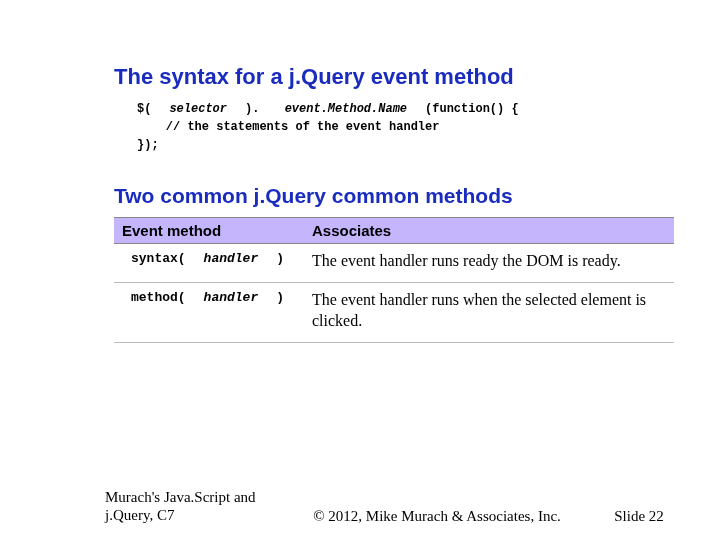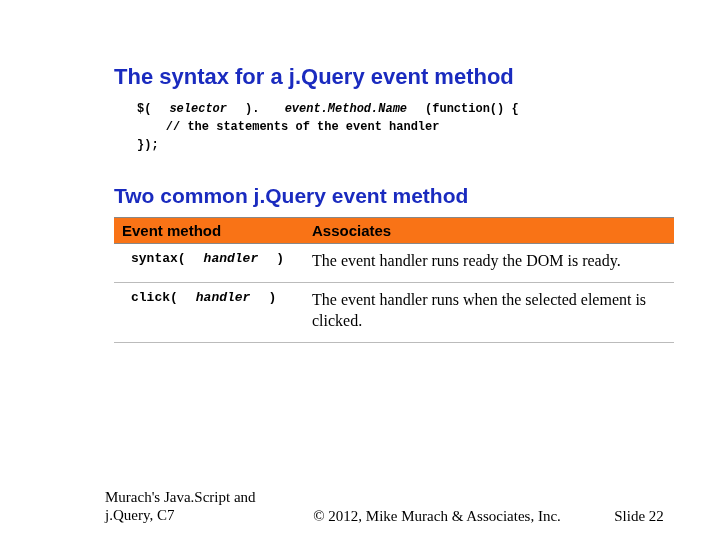--- a/index.html
+++ b/index.html
@@ -32,21 +32,21 @@
     font-weight: 700;
     font-size: 21px;
     margin-bottom: 6px;
   }
   .tbl {
     width: 560px;
     border-collapse: collapse;
     font-size: 15px;
   }
   .tbl th {
-    background: #f97316;
+    background: #c4b5fd;
     text-align: left;
     font-weight: 700;
     padding: 4px 8px;
     border-top: 1px solid #888;
     border-bottom: 1px solid #888;
     font-family: Arial, sans-serif;
   }
   .tbl td {
     padding: 6px 8px 10px 8px;
     vertical-align: top;
@@ -83,36 +83,36 @@
 <body>
 
 <div class="slide">
 
   <div class="heading">The syntax for a j.Query event method</div>
 
   <div class="codeblock"><span>$(</span><span class="ital">selector</span><span>). </span><span class="ital">event.Method.Name</span><span>(function() {</span>
 <span>    // the statements of the event handler</span>
 <span>});</span></div>
 
-  <div class="subheading">Two common j.Query event method</div>
+  <div class="subheading">Two common j.Query common methods</div>
 
   <table class="tbl">
     <thead>
       <tr>
         <th>Event method</th>
         <th>Associates</th>
       </tr>
     </thead>
     <tbody>
       <tr>
         <td class="meth"><span>syntax(</span><span class="ital">handler</span><span>)</span></td>
         <td>The event handler runs ready the DOM is ready.</td>
       </tr>
       <tr>
-        <td class="meth"><span>click(</span><span class="ital">handler</span><span>)</span></td>
+        <td class="meth"><span>method(</span><span class="ital">handler</span><span>)</span></td>
         <td>The event handler runs when the selected element is clicked.</td>
       </tr>
     </tbody>
   </table>
 
   <div class="footer">
     <div class="left">Murach's Java.Script and j.Query, C7</div>
     <div class="center">© 2012, Mike Murach &amp; Associates, Inc.</div>
     <div class="right">Slide 22</div>
   </div>

